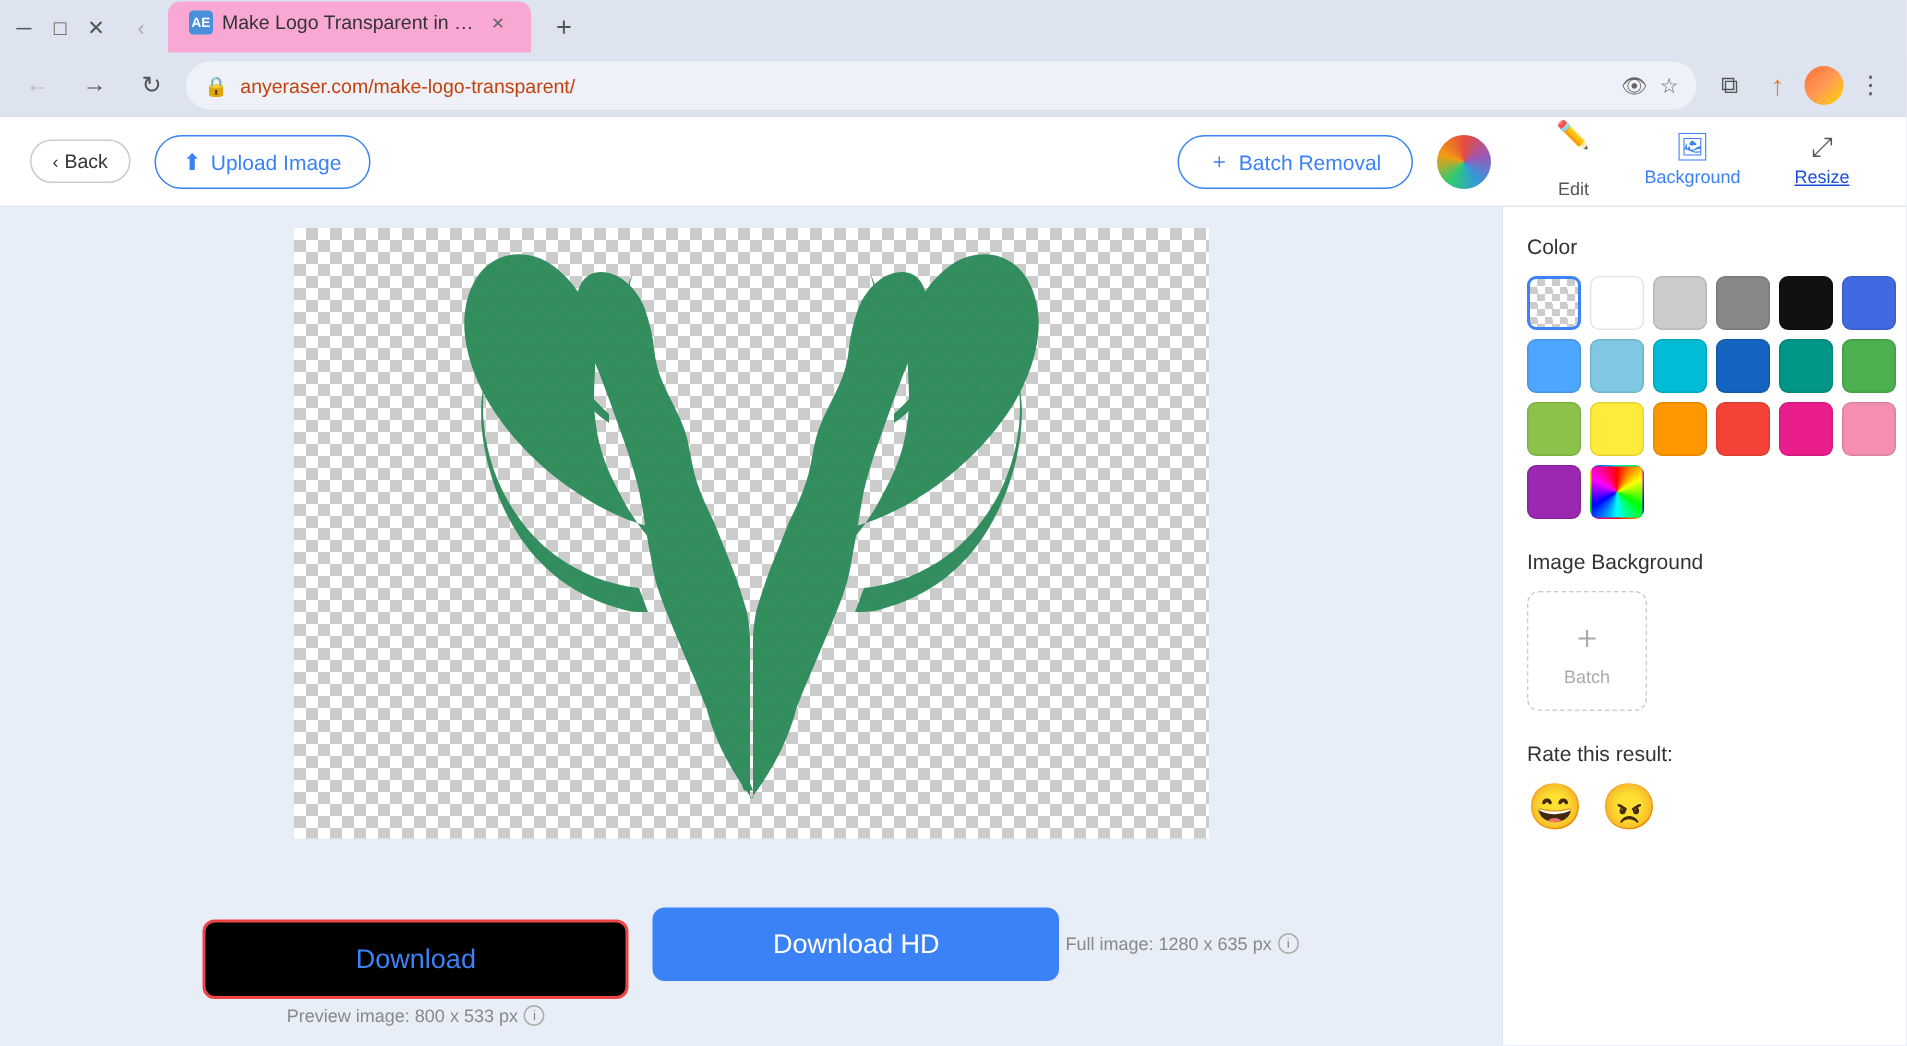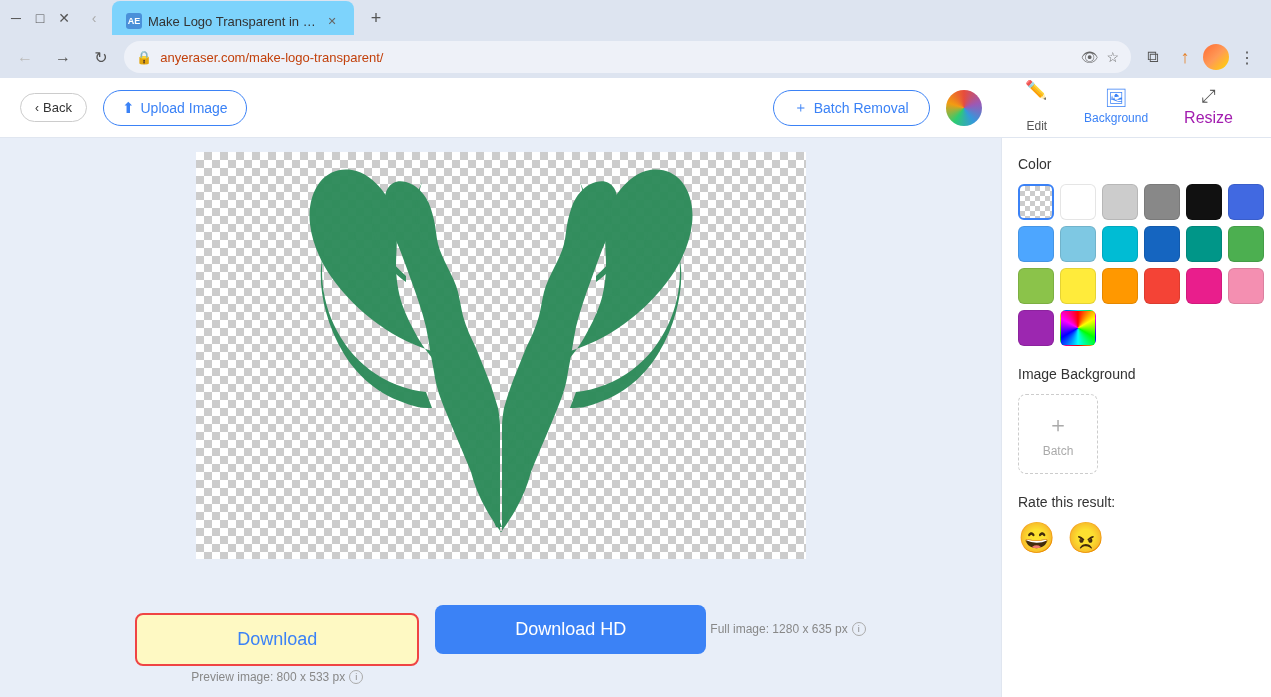--- a/index.html
+++ b/index.html
@@ -3,21 +3,21 @@
   <meta charset="utf-8">
   <style>
     * { margin: 0; padding: 0; box-sizing: border-box; }
     body { font-family: -apple-system, BlinkMacSystemFont, 'Segoe UI', sans-serif; background: #e8eef8; width: 1271px; height: 697px; overflow: hidden; }
 
     
     .browser-chrome { background: #dde4f0; width: 100%; }
     .title-bar { display: flex; align-items: center; padding: 6px 10px; gap: 4px; height: 36px; }
     .window-controls { display: flex; gap: 12px; align-items: center; margin-right: 6px; }
     .win-btn { width: 12px; height: 12px; border: none; background: none; cursor: pointer; display: flex; align-items: center; justify-content: center; color: #555; font-size: 14px; }
-    .tab { display: flex; align-items: flex-end; gap: 6px; background: #7dd3fc; border-radius: 8px 8px 0 0; padding: 6px 14px; font-size: 13px; color: #333; height: 34px; max-width: 260px; }
+    .tab { display: flex; align-items: flex-start; gap: 6px; background: #f9a8d4; border-radius: 8px 8px 0 0; padding: 6px 14px; font-size: 13px; color: #333; height: 34px; max-width: 260px; }
     .tab-favicon { width: 16px; height: 16px; background: #4a90d9; border-radius: 3px; display: flex; align-items: center; justify-content: center; color: white; font-size: 9px; font-weight: bold; }
     .tab-close { width: 16px; height: 16px; display: flex; align-items: center; justify-content: center; border-radius: 50%; cursor: pointer; color: #666; font-size: 11px; }
     .new-tab-btn { width: 28px; height: 28px; display: flex; align-items: center; justify-content: center; cursor: pointer; color: #555; font-size: 18px; border-radius: 50%; margin-left: 4px; }
     .tab-back-btn { width: 28px; height: 28px; display: flex; align-items: center; justify-content: center; cursor: pointer; color: #aaa; font-size: 14px; }
 
     .address-bar { display: flex; align-items: center; background: #dde4f0; padding: 4px 10px; height: 42px; gap: 8px; }
     .nav-btn { width: 30px; height: 30px; display: flex; align-items: center; justify-content: center; cursor: pointer; border-radius: 50%; color: #555; font-size: 16px; }
     .nav-btn.disabled { color: #bbb; cursor: default; }
     .url-box { flex: 1; display: flex; align-items: center; background: #eef1f8; border-radius: 20px; padding: 4px 12px; gap: 8px; height: 32px; }
     .url-text { font-size: 13px; color: #c2410c; flex: 1; }
@@ -45,21 +45,21 @@
     .app-main { display: flex; flex: 1; overflow: hidden; }
     .canvas-area { flex: 1; display: flex; flex-direction: column; align-items: center; justify-content: center; padding: 20px; gap: 16px; background: #e8eef8; }
 
     
     .canvas-wrapper { position: relative; }
     .canvas-img { width: 610px; height: 407px; border: none; display: block; background: 
       repeating-conic-gradient(#ccc 0% 25%, #fff 0% 50%) 0 0 / 16px 16px; }
 
     
     .bottom-btns { display: flex; gap: 16px; align-items: center; }
-    .download-btn-free { padding: 14px 100px; border: 2.5px solid #ef4444; border-radius: 8px; background: #fef9c3; color: #3b82f6; font-size: 18px; font-weight: 500; cursor: pointer; margin-top: 38px; }
+    .download-btn-free { padding: 14px 100px; border: 2.5px solid #ef4444; border-radius: 8px; background: #000000; color: #3b82f6; font-size: 18px; font-weight: 500; cursor: pointer; margin-top: 38px; }
     .download-btn-hd { padding: 14px 80px; border-radius: 8px; background: #3b82f6; color: white; font-size: 18px; font-weight: 500; cursor: pointer; border: none; }
 
     
     .sidebar { width: 270px; background: white; border-left: 1px solid #e0e6f0; padding: 18px 16px; overflow-y: auto; }
     .sidebar-section { margin-bottom: 20px; }
     .sidebar-title { font-size: 14px; font-weight: 500; color: #333; margin-bottom: 12px; }
 
     
     .color-grid { display: grid; grid-template-columns: repeat(6, 1fr); gap: 6px; }
     .color-swatch { width: 36px; height: 36px; border-radius: 6px; cursor: pointer; border: 1px solid rgba(0,0,0,0.1); }
@@ -142,21 +142,21 @@
       <div class="tool-btn">
         <span class="tool-icon">✏️</span>
         <span style="font-size:12px;color:#555;margin-top:16px;">Edit</span>
       </div>
       <div class="tool-btn active">
         <span class="tool-icon">🖼</span>
         <span style="font-size:12px;color:#3b82f6;">Background</span>
       </div>
       <div class="tool-btn">
         <span class="tool-icon">⤢</span>
-        <span style="font-size:16px;color:#a21caf;">Resize</span>
+        <span style="font-size:12px;color:#1d4ed8;text-decoration:underline;">Resize</span>
       </div>
     </div>
   </div>
 
   <div class="app-main">
 
     <div class="canvas-area">
       <div class="canvas-wrapper">
         <div class="canvas-img">
           

